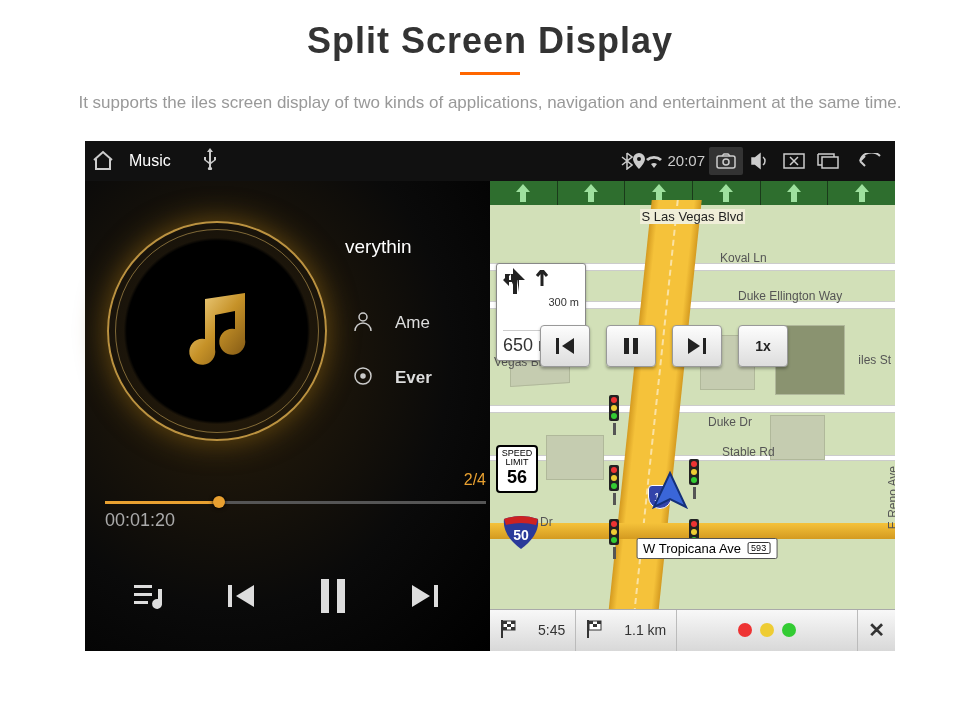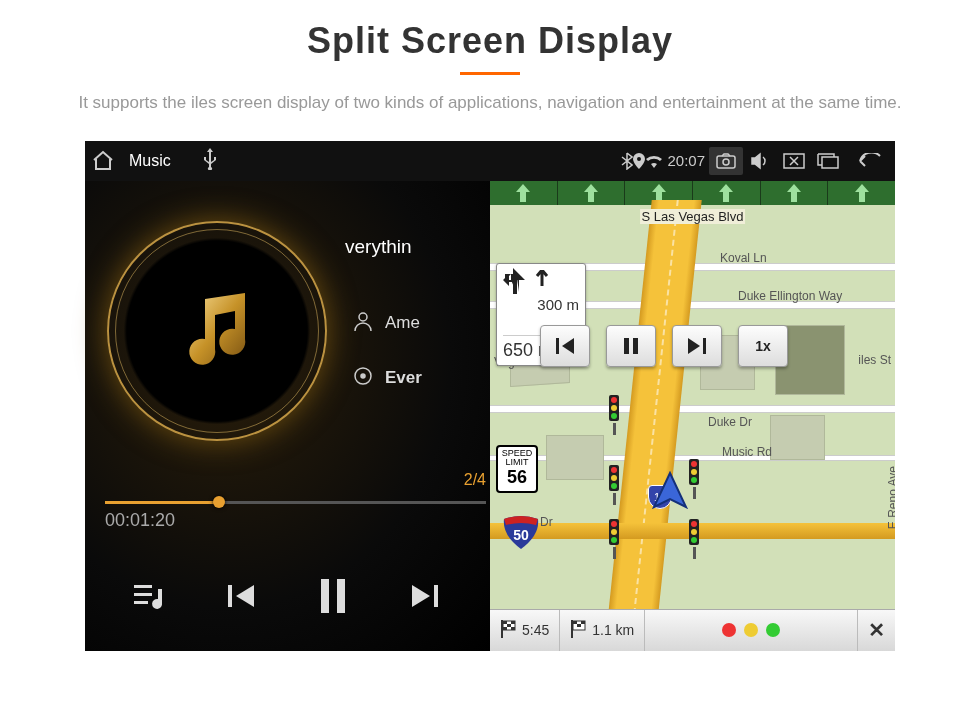--- a/index.html
+++ b/index.html
@@ -97,21 +97,21 @@
   }
   .track-title {
     position: absolute;
     left: 260px; top: 55px;
     font-size: 19px; color: #fff;
   }
   .track-row {
     position: absolute;
     left: 268px;
     display: flex; align-items: center;
-    gap: 12px;
+    gap: 22px;
     color: #ddd;
     font-size: 17px;
     text-align: center;
   }
   .row-artist { top: 130px; }
   .row-album { top: 185px; font-weight: bold; }
   .track-index {
     position: absolute;
     right: 4px; top: 290px;
     color: #e8a030;
@@ -191,21 +191,21 @@
     position: absolute;
     top: 58px; left: 6px;
     width: 90px;
     background: #fff;
     border: 1px solid #888;
     border-radius: 3px;
     padding: 4px 6px;
     box-shadow: 0 1px 3px rgba(0,0,0,.3);
   }
   .turn-arrow { display: flex; align-items: center; gap: 6px; }
-  .turn-dist { font-size: 15px; text-align: right; margin-top: 2px; color: #333; }
+  .turn-dist { font-size: 11px; text-align: right; margin-top: 2px; color: #333; }
   .turn-next { font-size: 18px; margin-top: 22px; color: #333; border-top: 1px solid #ccc; padding-top: 4px;}
   .map-ctrl-row {
     position: absolute;
     top: 120px; left: 50px;
     display: flex;
     gap: 16px;
   }
   .map-ctrl-btn {
     width: 50px; height: 42px;
     background: linear-gradient(#fdfdfd, #ddd);
@@ -288,21 +288,21 @@
     left: 0; right: 0; bottom: 0;
     height: 42px;
     background: linear-gradient(#f8f8f8, #d8d8d8);
     border-top: 1px solid #aaa;
     display: flex;
     align-items: center;
     font-size: 14px;
     color: #333;
   }
   .mf-cell {
-    display: flex; align-items: center; gap: 6px;
+    display: flex; align-items: center; gap: 22px;
     padding: 0 10px;
     border-right: 1px solid #bbb;
     height: 100%;
   }
   .mf-cell:last-child { border-right: none; margin-left: auto; }
   .traffic-dot {
     width: 14px; height: 14px; border-radius: 50%;
     background: #888;
   }
   .traffic-light {
@@ -531,21 +531,21 @@
       <div class="building" style="left:56px;top:230px;width:58px;height:45px"></div>
       <div class="highway"></div>
       <div class="cross-road"></div>
 
       <div class="street-label" style="top:4px">S Las Vegas Blvd</div>
       <div class="road-label" style="top:46px;left:230px">Koval Ln</div>
       <div class="road-label" style="top:84px;left:248px">Duke Ellington Way</div>
       <div class="road-label" style="top:150px;left:4px">Vegas Blvd</div>
       <div class="road-label" style="top:148px;right:4px">iles St</div>
       <div class="road-label" style="top:210px;left:218px">Duke Dr</div>
-      <div class="road-label" style="top:240px;left:232px">Music Rd</div>
+      <div class="road-label" style="top:240px;left:232px">Stable Rd</div>
       <div class="road-label" style="top:254px;right:2px;transform:rotate(-90deg);transform-origin:right">E Reno Ave</div>
       <div class="road-label" style="bottom:80px;left:30px">rtin Dr</div>
 
       <div class="turn-panel">
         <div class="turn-arrow">
           <svg width="26" height="26" viewBox="0 0 26 26" fill="#222">
               <path d="M14 26 V12 H22 L10 0 V6 H2 V12 L8 6 V12 H8 Z M14 26 V12 L6 12 L6 6 L0 12 L6 18 L6 14 H10 V26 Z"></path>
           <path d="M16 24 V10 L8 10 L14 4 L14 10"></path>
             </svg>
           <svg width="14" height="22" viewBox="0 0 14 22" fill="#222">
@@ -633,20 +633,24 @@
       </span>
 
       <div class="route-shield">15</div>
 
       <span class="nav-cursor">
         <svg width="40" height="40" viewBox="0 0 40 40">
           <path d="M20 2 L36 36 L20 28 L4 36 Z" fill="#3a66d8" stroke="#14307a" stroke-width="2"></path>
         </svg>
       </span>
 
+      <div class="trop-label">
+        <span>W Tropicana Ave</span>
+        <span class="trop-badge">593</span>
+      </div>
     </div>
 
     <div class="map-footer">
       <div class="mf-cell">
         <span>
           <svg width="16" height="18" viewBox="0 0 16 18">
               <rect x="1" y="0" width="2" height="18" fill="#333"></rect>
               <rect x="3" y="1" width="12" height="9" fill="#fff" stroke="#333"></rect>
               <rect x="3" y="1" width="4" height="3" fill="#333"></rect>
               <rect x="11" y="1" width="4" height="3" fill="#333"></rect>

